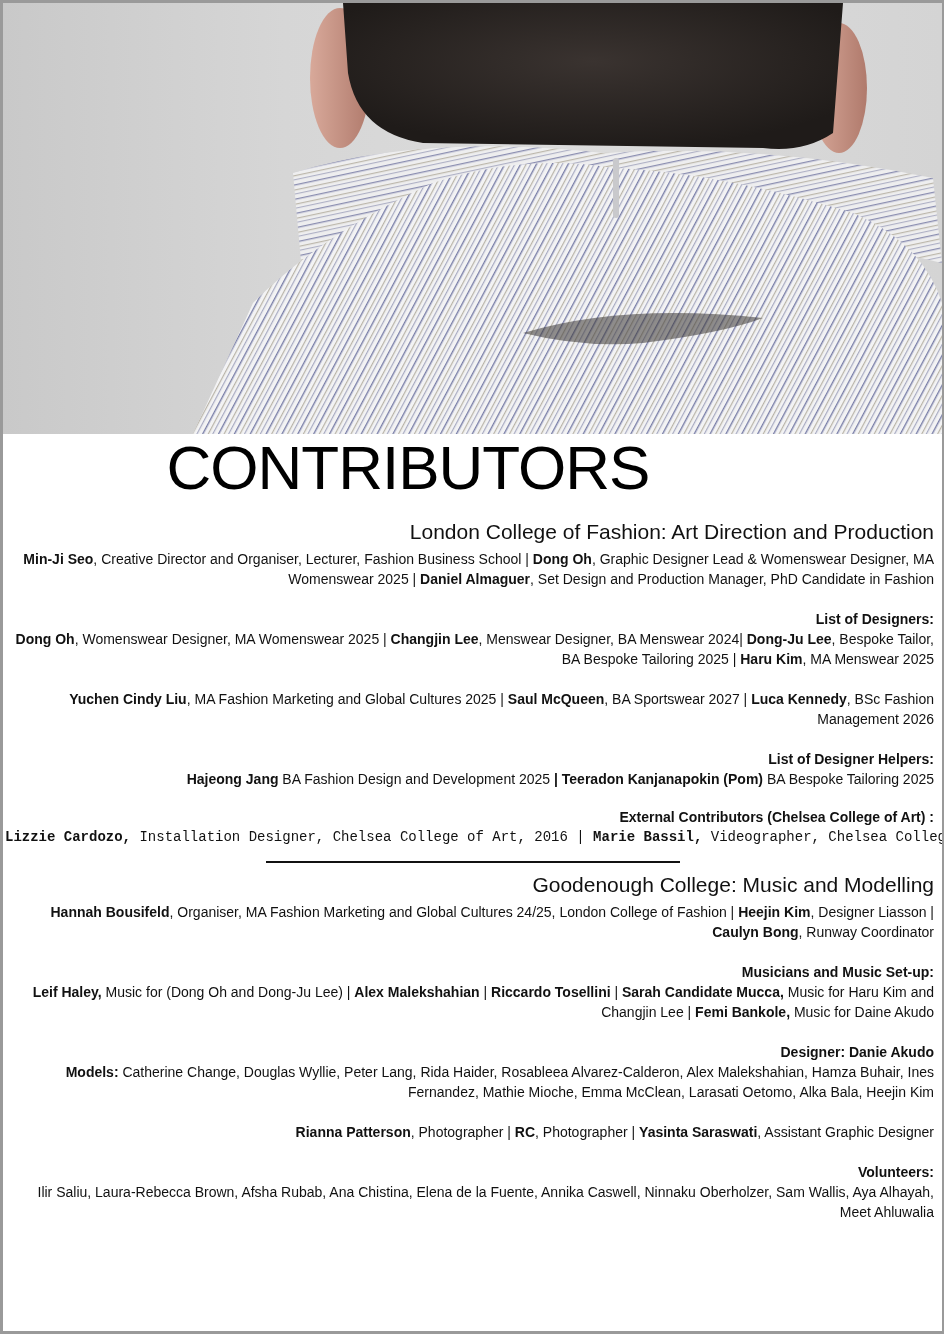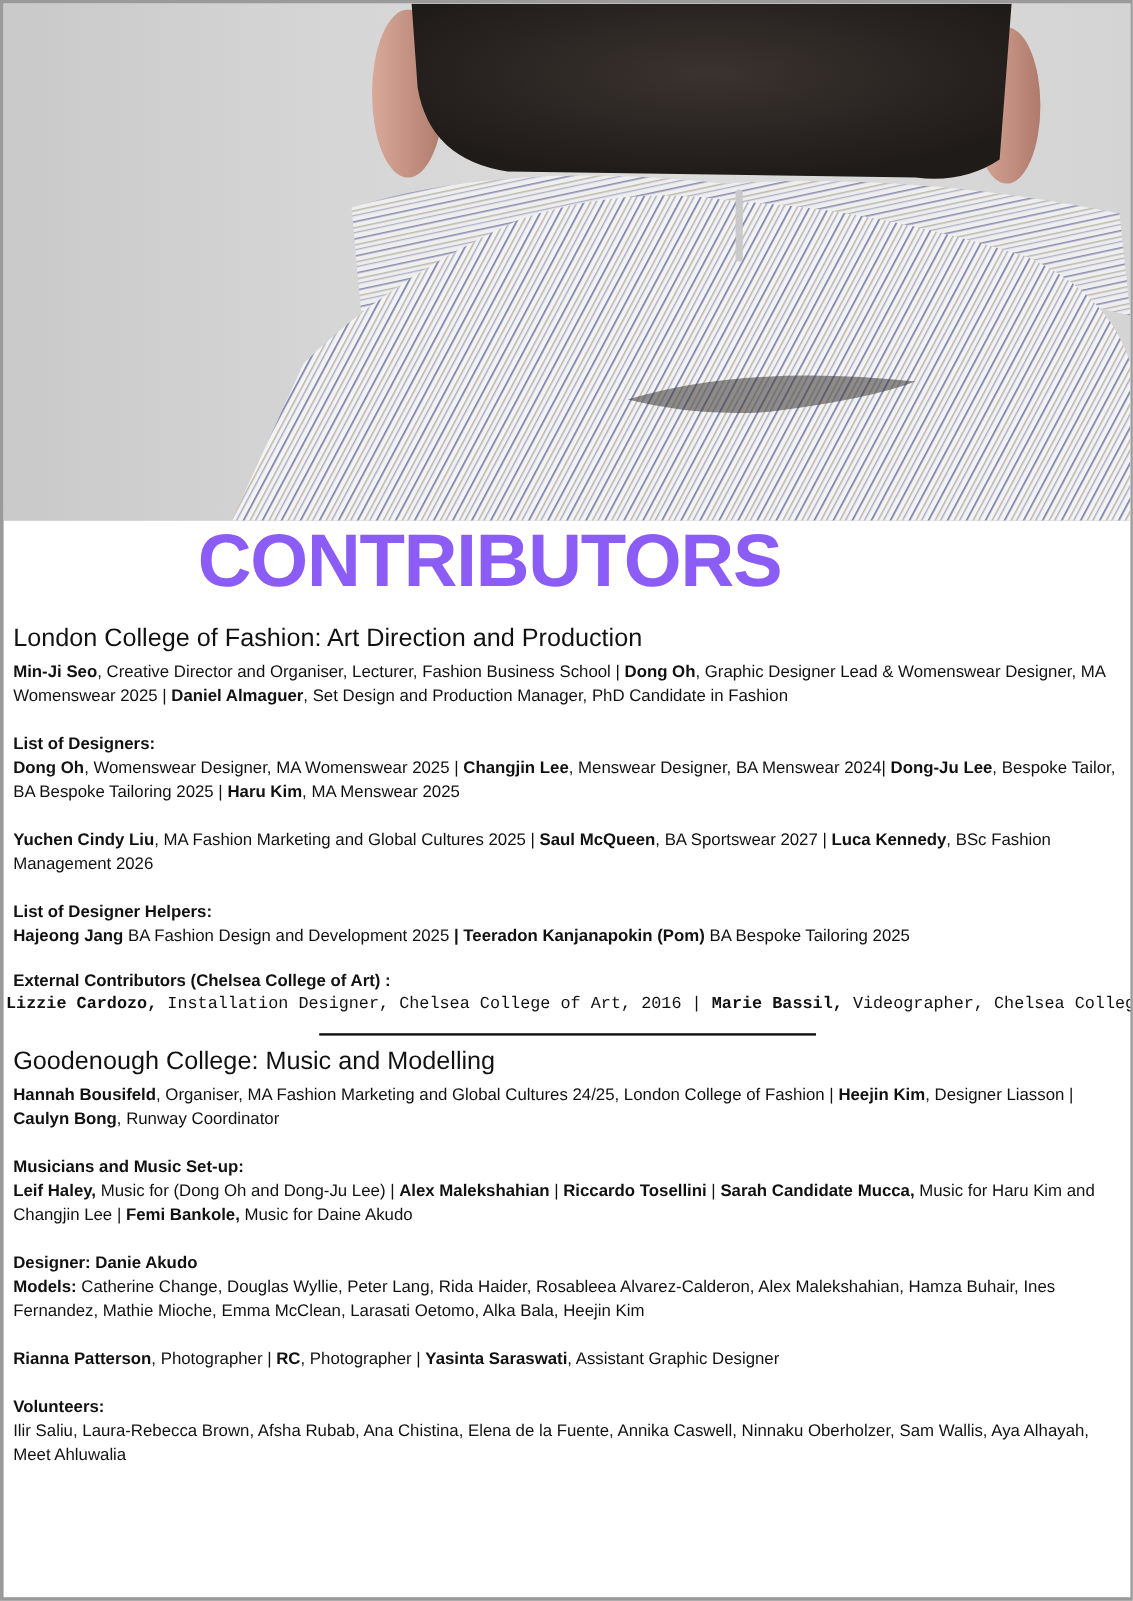--- a/index.html
+++ b/index.html
@@ -17,27 +17,27 @@
   }
   .hero {
     position: absolute; left: 0; top: 0; width: 939px; height: 431px;
     overflow: hidden;
     background: linear-gradient(90deg, #c9c9c9 0%, #d6d6d6 30%, #dcdcdc 60%, #d4d4d4 100%);
   }
   .hero svg { display: block; }
   .title {
     position: absolute; left: 0; top: 432px; width: 810px;
     text-align: center;
-    font-size: 62px; letter-spacing: -1px; font-weight: 700;
+    font-size: 62px; letter-spacing: -1px; font-weight: 400;
     line-height: 66px;
-    color: #8b5cf6;
+    color: #000000;
   }
   .content {
     position: absolute; left: 8px; top: 515px; width: 923px;
-    text-align: left;
+    text-align: right;
     font-size: 14px; line-height: 20px;
   }
   .sec-h {
     font-size: 21px; line-height: 28px; margin: 0 0 3px 0; font-weight: 400;
   }
   .sub-h { font-weight: 700; font-size: 14px; line-height: 20px; margin: 0; }
   .para { margin: 0; }
   .para b { font-weight: 700; margin-top: 40px; }
   .gap { height: 20px; }
   .rule {

